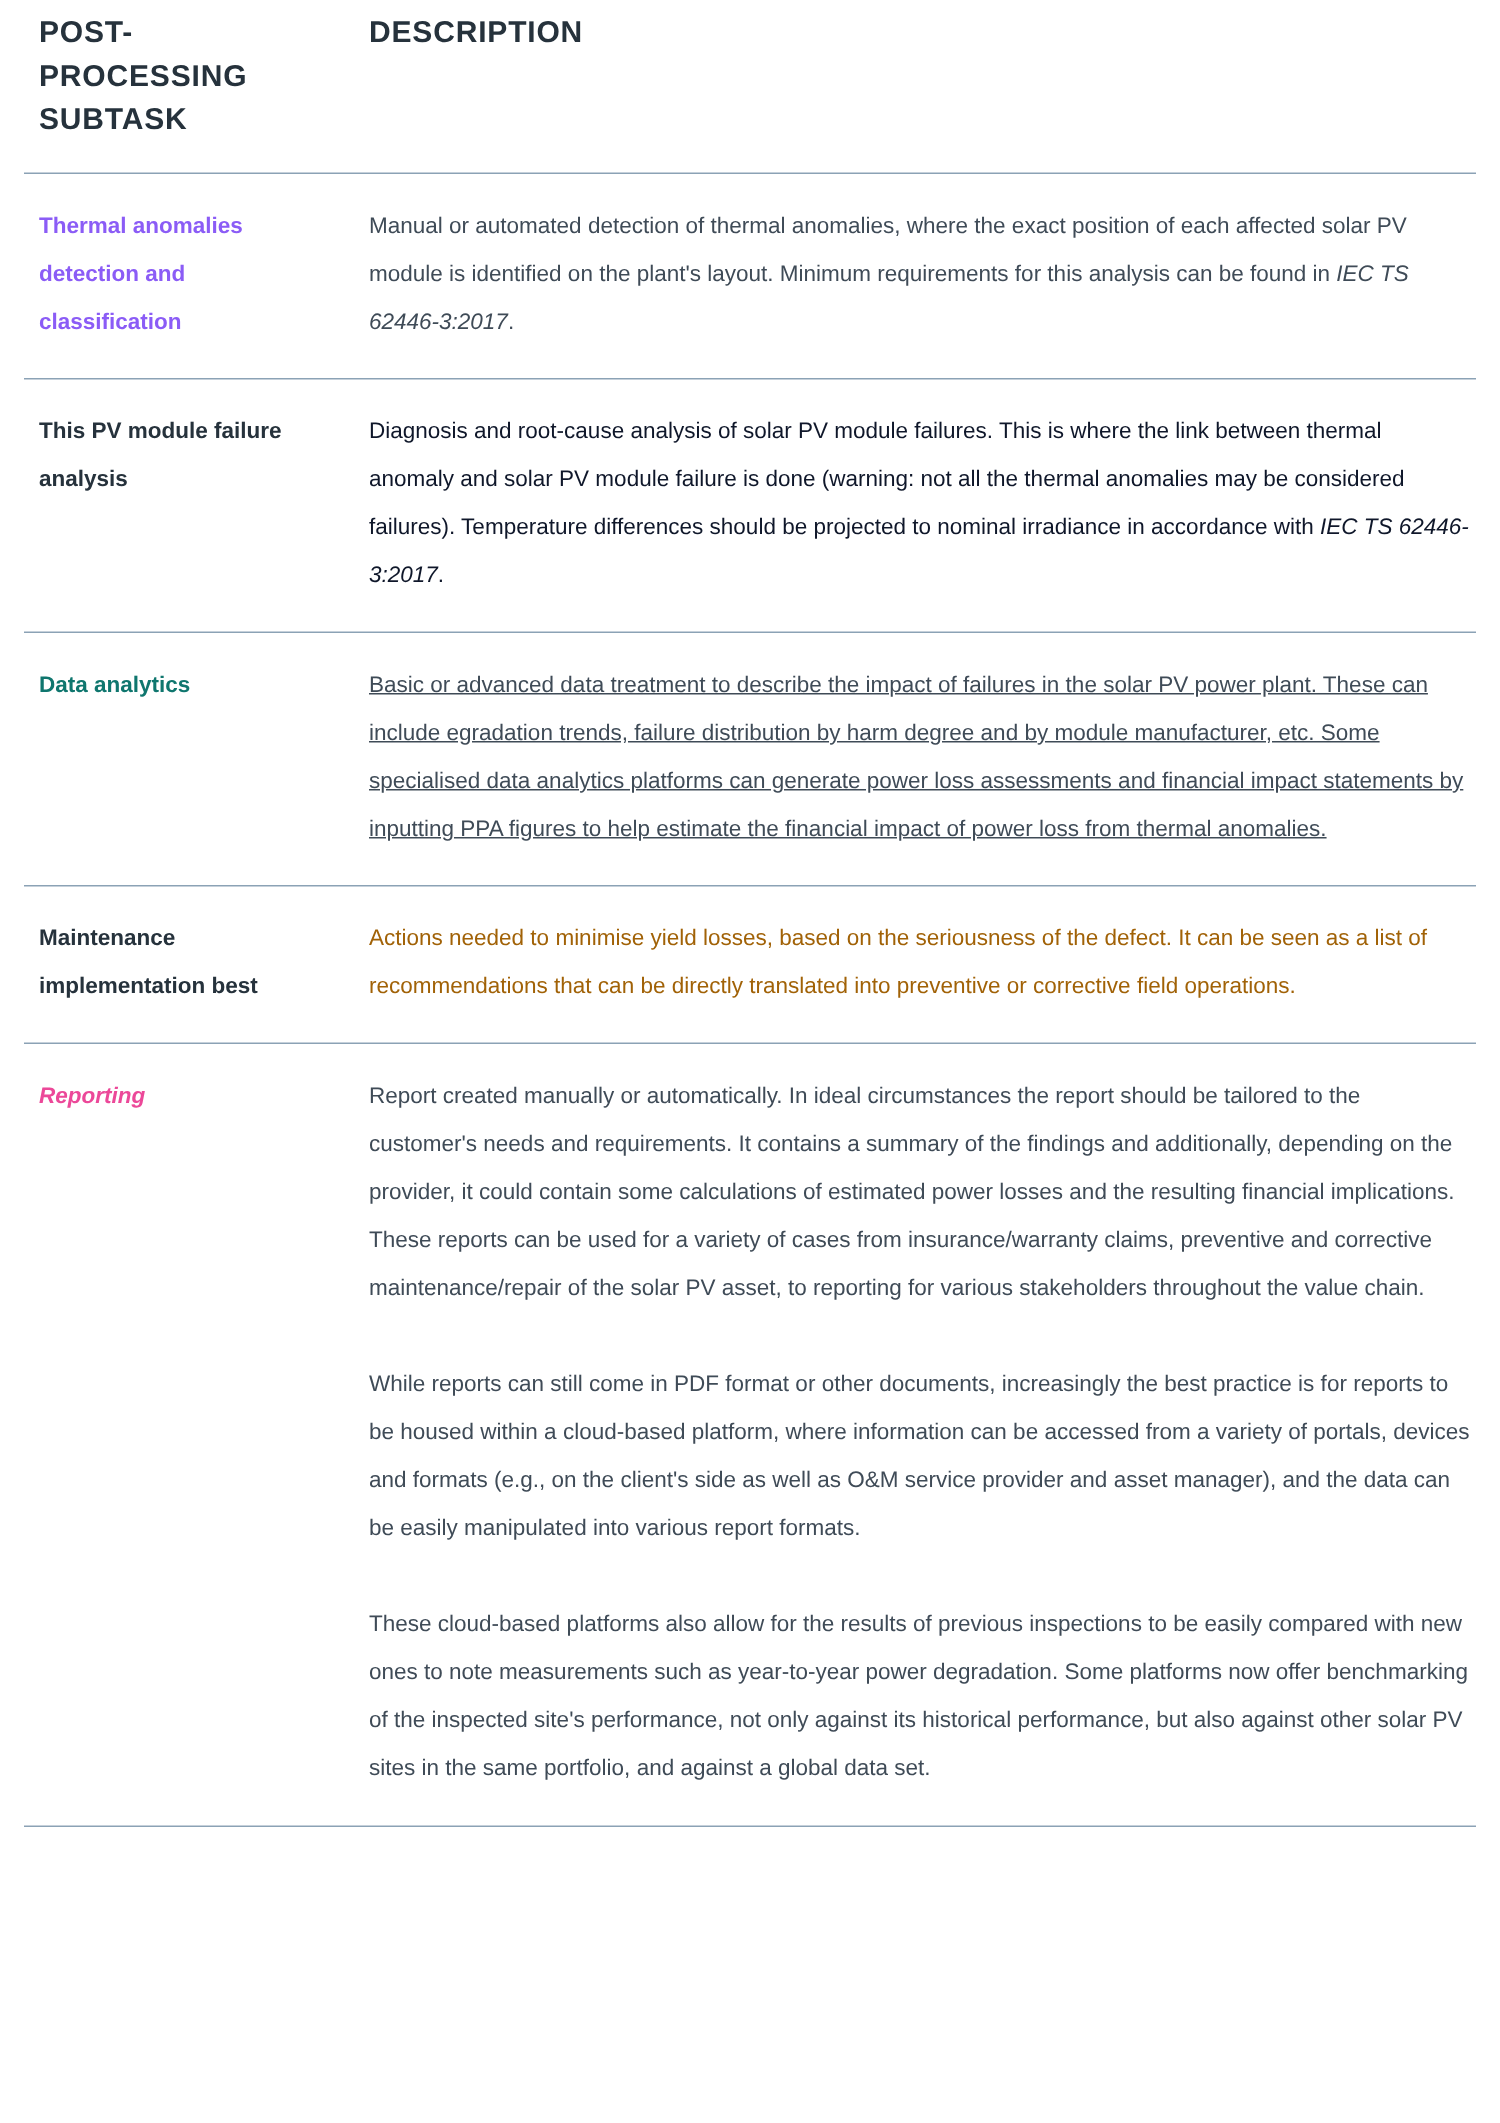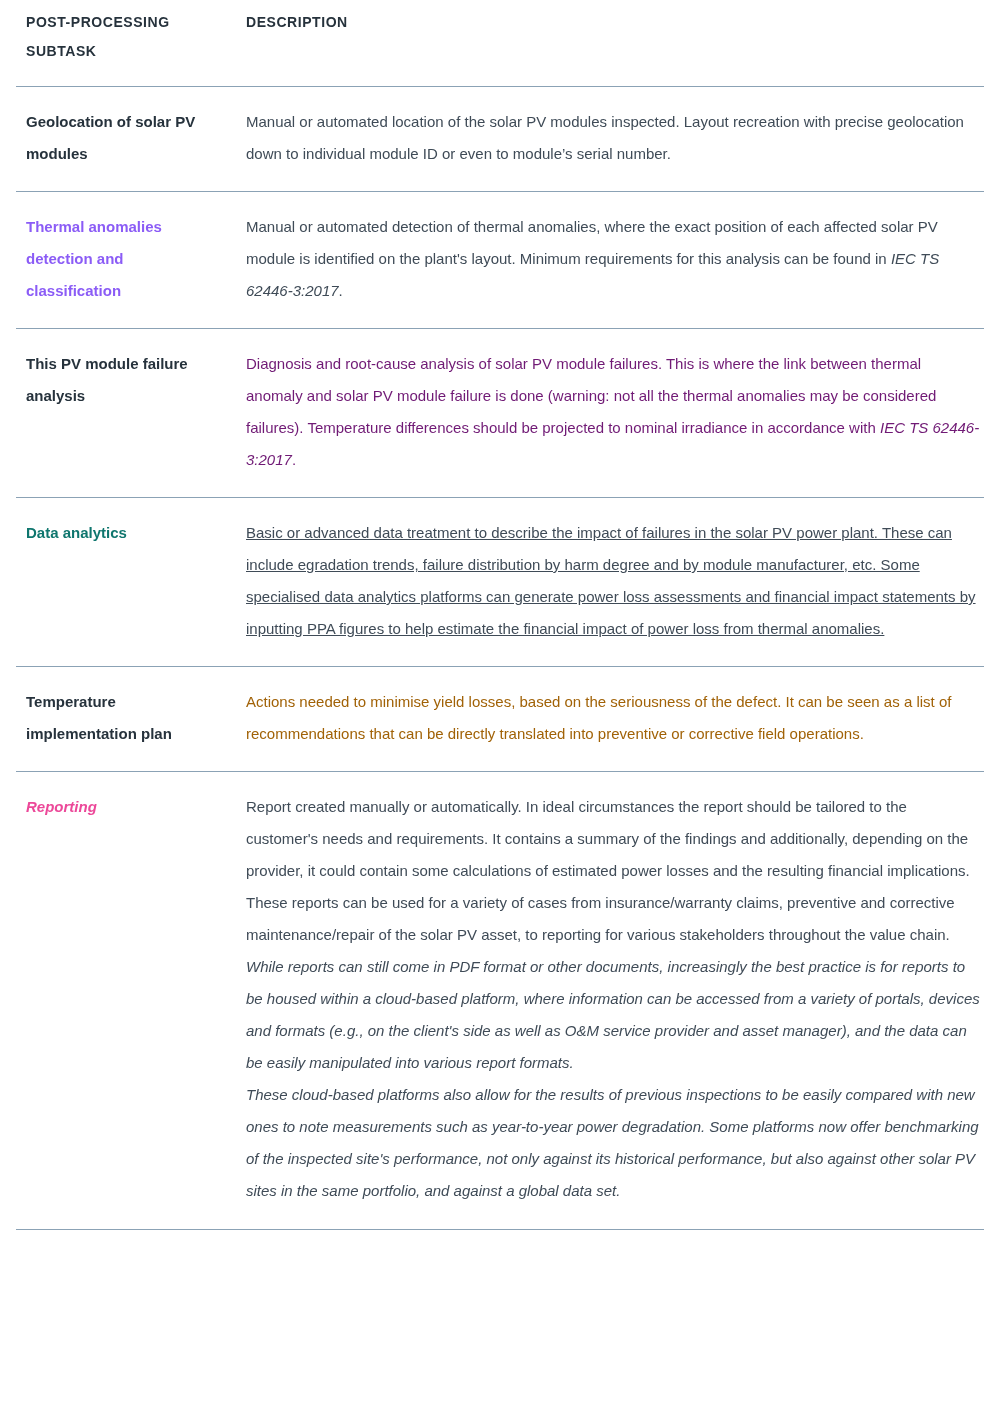--- a/index.html
+++ b/index.html
@@ -22,21 +22,21 @@
     width: 968px;
     border-collapse: collapse;
     table-layout: fixed;
   }
   table.pp-table col.c-subtask { width: 212px; }
   table.pp-table col.c-desc { width: 756px; }
 
   th.col-head {
     text-align: left;
     vertical-align: top;
-    font-size: 14px;
+    font-size: 20px;
     font-weight: bold;
     letter-spacing: 0.55px;
     color: #26323c;
     line-height: 29px;
     padding: 8px 14px 20px 10px;
     border: 0;
   }
   th.col-head.desc { padding-left: 18px; }
 
   tbody tr td {
@@ -58,21 +58,21 @@
     font-weight: normal;
     color: #3f4b57;
     line-height: 32px;
     padding-left: 18px;
     padding-right: 4px;
   }
   td.desc p {
     margin: 0;
   }
   td.desc p + p {
-    font-style: italic;
+    margin-top: 32px;
   }
   td.desc em {
     font-style: italic;
   }
   tbody tr:last-child td {
     border-bottom: 1.4px solid #8ba2b5;
   }
   tbody tr:last-child td.desc { padding-bottom: 22px; }
 </style>
 </head>
@@ -85,45 +85,39 @@
       <col class="c-desc">
     </colgroup>
     <thead>
       <tr>
         <th class="col-head subtask-head" style="color: rgb(38, 50, 60);">POST-PROCESSING SUBTASK</th>
         <th class="col-head desc" style="color: rgb(38, 50, 60); margin-top: 16px;">DESCRIPTION</th>
       </tr>
     </thead>
     <tbody>
         <tr>
-          <td class="subtask" style="border-top-color: rgb(139, 162, 181); color: rgb(38, 50, 60);">Geolocation of solar PV modules</td>
-          <td class="desc" style="border-top-color: rgb(139, 162, 181); color: rgb(63, 75, 87);">
-            <p><span>Manual or automated location of the solar PV modules inspected. Layout recreation with precise geolocation down to individual module ID or even to module’s serial number.</span></p>
-          </td>
-        </tr>
-        <tr>
           <td class="subtask" style="border-top-color: rgb(139, 162, 181); color: #8b5cf6;">Thermal anomalies detection and classification</td>
           <td class="desc" style="border-top-color: rgb(139, 162, 181); color: rgb(63, 75, 87);">
             <p><span>Manual or automated detection of thermal anomalies, where the exact position of each affected solar PV module is identified on the plant's layout. Minimum requirements for this analysis can be found in </span><em>IEC TS 62446-3:2017</em><span>.</span></p>
           </td>
         </tr>
         <tr>
           <td class="subtask" style="border-top-color: rgb(139, 162, 181); color: rgb(38, 50, 60);">This PV module failure analysis</td>
-          <td class="desc" style="border-top-color: rgb(139, 162, 181); color: #701a75;">
+          <td class="desc" style="border-top-color: rgb(139, 162, 181); color: #0f172a;">
             <p><span>Diagnosis and root-cause analysis of solar PV module failures. This is where the link between thermal anomaly and solar PV module failure is done (warning: not all the thermal anomalies may be considered failures). Temperature differences should be projected to nominal irradiance in accordance with </span><em>IEC TS 62446-3:2017</em><span>.</span></p>
           </td>
         </tr>
         <tr>
           <td class="subtask" style="border-top-color: rgb(139, 162, 181); color: #0f766e;">Data analytics</td>
           <td class="desc" style="border-top-color: rgb(139, 162, 181); color: rgb(63, 75, 87); text-decoration: underline;">
             <p><span>Basic or advanced data treatment to describe the impact of failures in the solar PV power plant. These can include egradation trends, failure distribution by harm degree and by module manufacturer, etc. Some specialised data analytics platforms can generate power loss assessments and financial impact statements by inputting PPA figures to help estimate the financial impact of power loss from thermal anomalies.</span></p>
           </td>
         </tr>
         <tr>
-          <td class="subtask" style="border-top-color: rgb(139, 162, 181); color: rgb(38, 50, 60);">Temperature implementation plan</td>
+          <td class="subtask" style="border-top-color: rgb(139, 162, 181); color: rgb(38, 50, 60);">Maintenance implementation best</td>
           <td class="desc" style="border-top-color: rgb(139, 162, 181); color: #a16207;">
             <p><span>Actions needed to minimise yield losses, based on the seriousness of the defect. It can be seen as a list of recommendations that can be directly translated into preventive or corrective field operations.</span></p>
           </td>
         </tr>
         <tr>
           <td class="subtask" style="border-top-color: rgb(139, 162, 181); border-bottom-color: rgb(139, 162, 181); color: #ec4899; font-style: italic;">Reporting</td>
           <td class="desc" style="border-top-color: rgb(139, 162, 181); border-bottom-color: rgb(139, 162, 181); color: rgb(63, 75, 87);">
             <p><span>Report created manually or automatically. In ideal circumstances the report should be tailored to the customer's needs and requirements. It contains a summary of the findings and additionally, depending on the provider, it could contain some calculations of estimated power losses and the resulting financial implications. These reports can be used for a variety of cases from insurance/warranty claims, preventive and corrective maintenance/repair of the solar PV asset, to reporting for various stakeholders throughout the value chain.</span></p>
             <p><span>While reports can still come in PDF format or other documents, increasingly the best practice is for reports to be housed within a cloud-based platform, where information can be accessed from a variety of portals, devices and formats (e.g., on the client's side as well as O&amp;M service provider and asset manager), and the data can be easily manipulated into various report formats.</span></p>
             <p><span>These cloud-based platforms also allow for the results of previous inspections to be easily compared with new ones to note measurements such as year-to-year power degradation. Some platforms now offer benchmarking of the inspected site's performance, not only against its historical performance, but also against other solar PV sites in the same portfolio, and against a global data set.</span></p>

